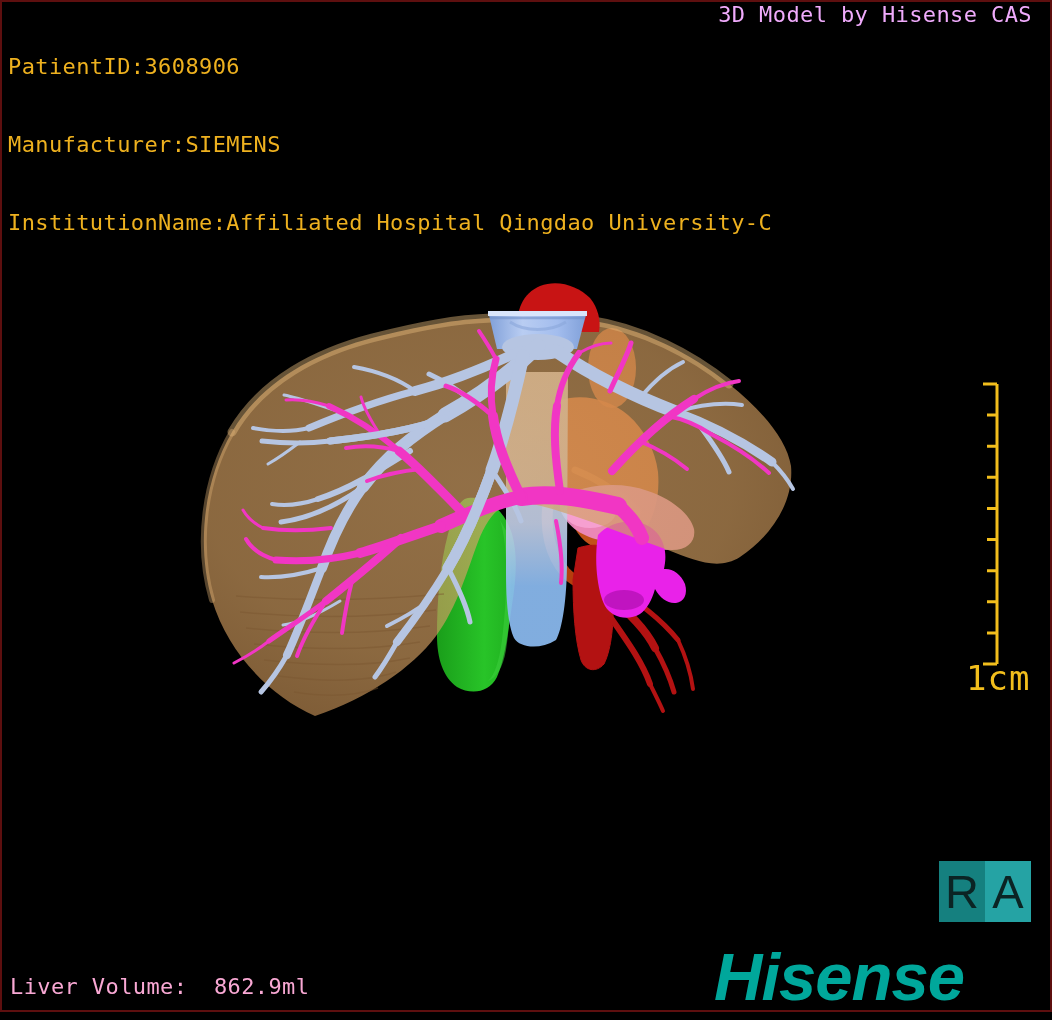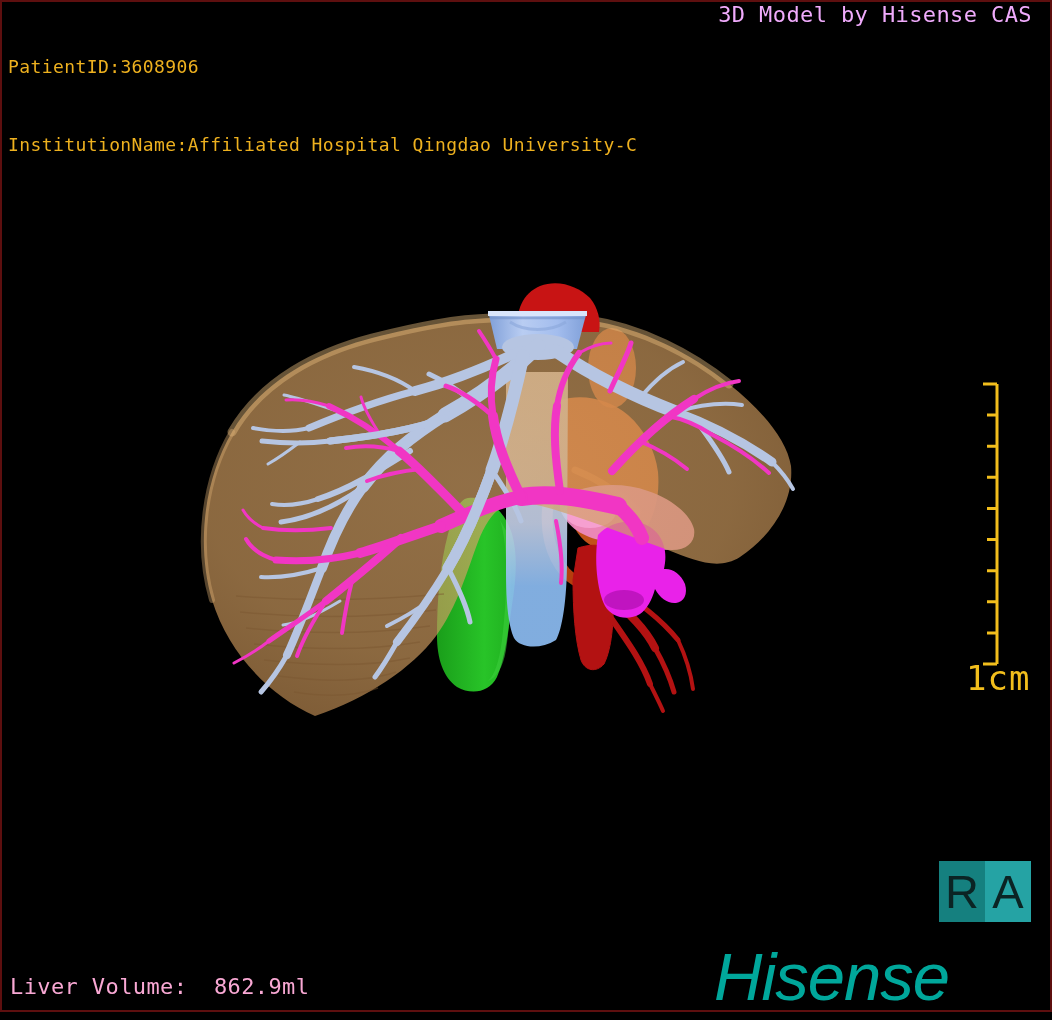--- a/index.html
+++ b/index.html
@@ -2,30 +2,30 @@
 <html><head>
 <meta charset="utf-8">
 <style>
   html,body{margin:0;padding:0;background:#000;}
   #viewer{position:relative;width:1052px;height:1020px;background:#000;overflow:hidden;
           font-family:"DejaVu Sans Mono", monospace;}
   #frame{position:absolute;left:0;top:0;width:1048px;height:1008px;border:2px solid #5e0f0f;
          pointer-events:none;z-index:50;}
   #scene{position:absolute;left:0;top:0;z-index:1;}
   .overlay{position:absolute;z-index:10;}
-  #patient-info{left:8px;top:2px;line-height:26px;font-size:18px;letter-spacing:.4px;white-space:pre;}
+  #patient-info{left:8px;top:2px;line-height:26px;font-size:22px;letter-spacing:.4px;white-space:pre;}
   #app-title{right:20px;top:2px;font-size:22px;letter-spacing:.4px;line-height:26px;}
   #volume-line{left:10px;top:974px;font-size:22px;letter-spacing:.4px;}
   #volume-line .val{margin-left:2ch;}
   #scalebar{left:978px;top:380px;}
   #scale-label{left:966px;top:658px;font-size:34px;letter-spacing:1px;}
   #orient{left:939px;top:861px;display:flex;}
   .marker-box{width:46px;height:61px;display:flex;align-items:center;justify-content:center;
               font-family:"Liberation Sans",sans-serif;font-size:47px;font-weight:400;}
-  #logo{left:714px;top:938px;font-family:"Liberation Sans",sans-serif;font-weight:400;
+  #logo{left:714px;top:938px;font-family:"Liberation Sans",sans-serif;font-weight:700;
         font-style:italic;font-size:67px;letter-spacing:-1px;}
 </style>
 </head>
 <body>
 
 <div id="viewer">
 
   <svg id="scene" width="1052" height="1020" viewBox="0 0 1052 1020">
     <defs>
       <radialGradient id="liverGrad" cx="0.45" cy="0.42" r="0.75">
@@ -209,20 +209,21 @@
     <g fill="none" stroke-linecap="round" stroke="#b6c5e2">
       <path stroke-width="7" d="M445,418 C410,431 368,437 330,441"></path>
       <path stroke-width="11" d="M492,470 C479,506 464,541 448,568"></path>
     </g>
   </svg>
 
   <div id="frame"></div>
 
   <div id="patient-info" class="overlay" style="color: rgb(238, 177, 31);">
     <div><span>PatientID:</span><span>3608906</span></div>
+    <div><span>Manufacturer:</span><span>SIEMENS</span></div>
     <div><span>InstitutionName:</span><span>Affiliated Hospital Qingdao University-C</span></div>
   </div>
 
   <div id="app-title" class="overlay" style="color: #f0abfc;">3D Model by Hisense CAS</div>
 
   <svg id="scalebar" class="overlay" width="26" height="290" viewBox="0 0 26 290">
     <g fill="none" stroke-width="3" stroke="#f2be1c">
         <path d="M19,4 L19,284 M5,4.0 L19,4.0 M9,35.1 L19,35.1 M9,66.2 L19,66.2 M9,97.3 L19,97.3 M9,128.4 L19,128.4 M9,159.6 L19,159.6 M9,190.7 L19,190.7 M9,221.8 L19,221.8 M9,252.9 L19,252.9 M5,284.0 L19,284.0 "></path>
       </g>
   </svg>

